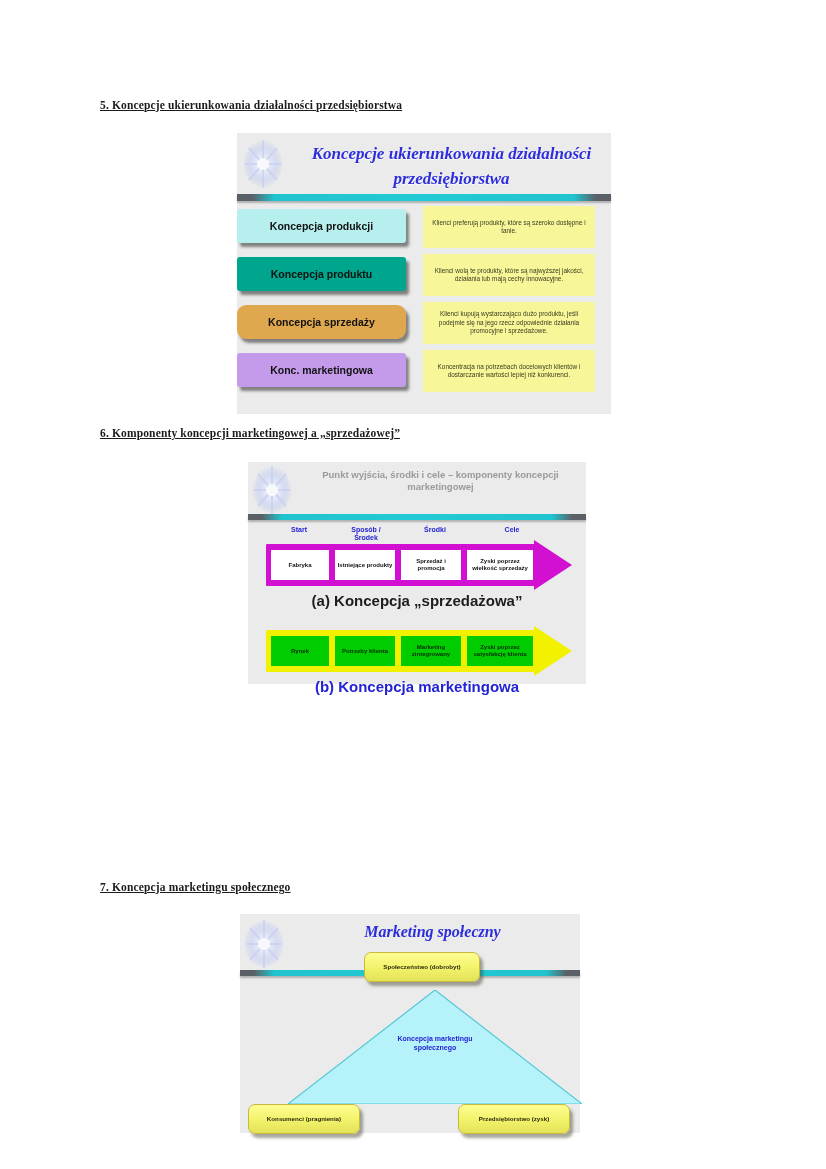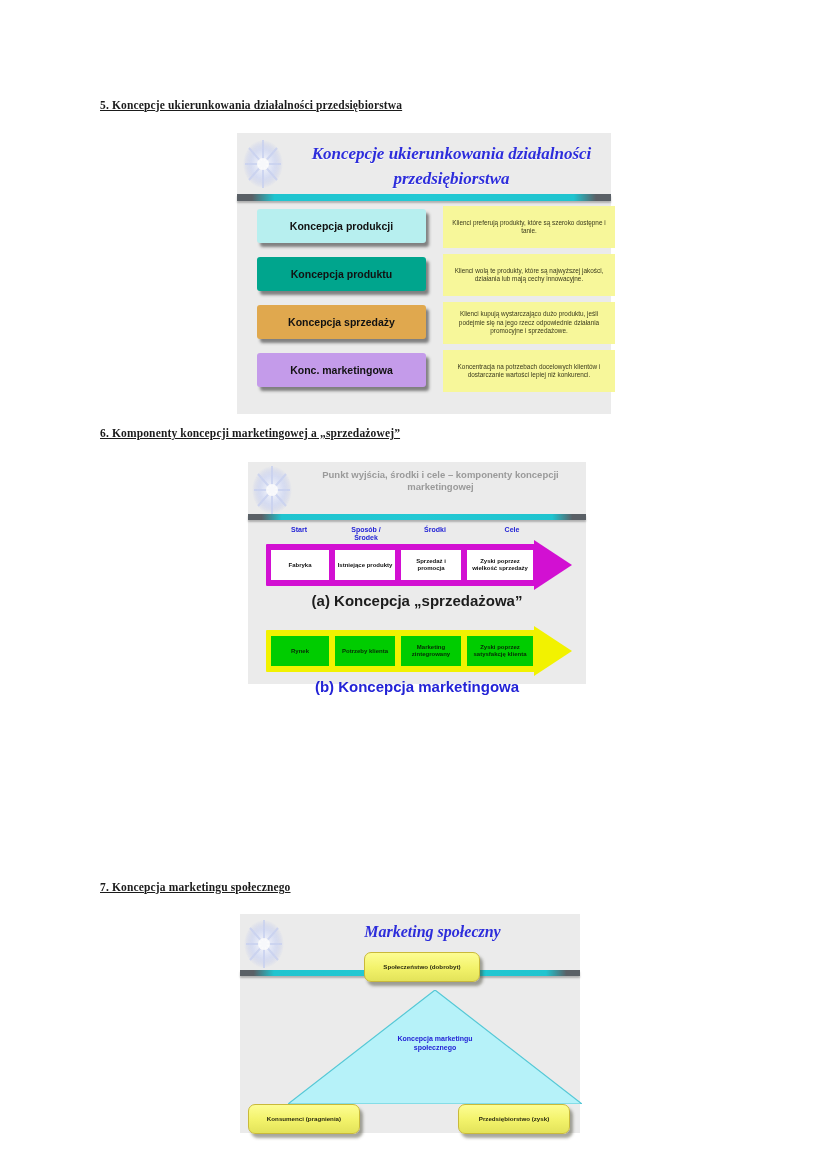--- a/index.html
+++ b/index.html
@@ -55,21 +55,21 @@
   #s1-title{
     position:absolute;left:62px;top:8px;width:305px;
     text-align:center;
     font-family:"Liberation Serif", serif;
     font-style:italic;font-weight:bold;
     font-size:17px;line-height:25px;
     color:#2d2ddb;
     text-shadow:0 1px 1px rgba(255,255,255,.9);
   }
   #s1-bar{left:0px;top:61px;width:374px;}
-  .s1-row{position:absolute;left:20px;width:358px;height:42px;}
+  .s1-row{position:absolute;left:0;width:358px;height:42px;}
   .s1-left{
     position:absolute;left:0;top:0;width:169px;height:34px;
     border-radius:3px;
     box-shadow:3px 4px 3px rgba(40,40,40,.55);
     display:flex;align-items:center;justify-content:center;
     font-family:"Liberation Sans", sans-serif;
     font-weight:bold;font-size:10.5px;color:#111;
     text-align:center;line-height:11px;
     box-sizing:border-box;
   }
@@ -195,21 +195,21 @@
       <div class="s1-left" style="background:#b7efef;">Koncepcja produkcji</div>
       <div class="s1-right">Klienci preferują produkty, które są szeroko dostępne i tanie.</div>
     </div>
 
     <div class="s1-row" style="top:124px;">
       <div class="s1-left" style="background:#00a58d;">Koncepcja produktu</div>
       <div class="s1-right">Klienci wolą te produkty, które są najwyższej jakości, działania lub mają cechy innowacyjne.</div>
     </div>
 
     <div class="s1-row" style="top:172px;">
-      <div class="s1-left" style="background:#e0a84e;">Koncepcja sprzedaży</div>
+      <div class="s1-left" style="background:#e0a84e;border-radius:9px;">Koncepcja sprzedaży</div>
       <div class="s1-right">Klienci kupują wystarczająco dużo produktu, jeśli podejmie się na jego rzecz odpowiednie działania promocyjne i sprzedażowe.</div>
     </div>
 
     <div class="s1-row" style="top:220px;">
       <div class="s1-left" style="background:#c49bea;">Konc. marketingowa</div>
       <div class="s1-right">Koncentracja na potrzebach docelowych klientów i dostarczanie wartości lepiej niż konkurenci.</div>
     </div>
   </div>
 
   <div class="heading" id="h6">6. Komponenty koncepcji marketingowej a „sprzedażowej”</div>

